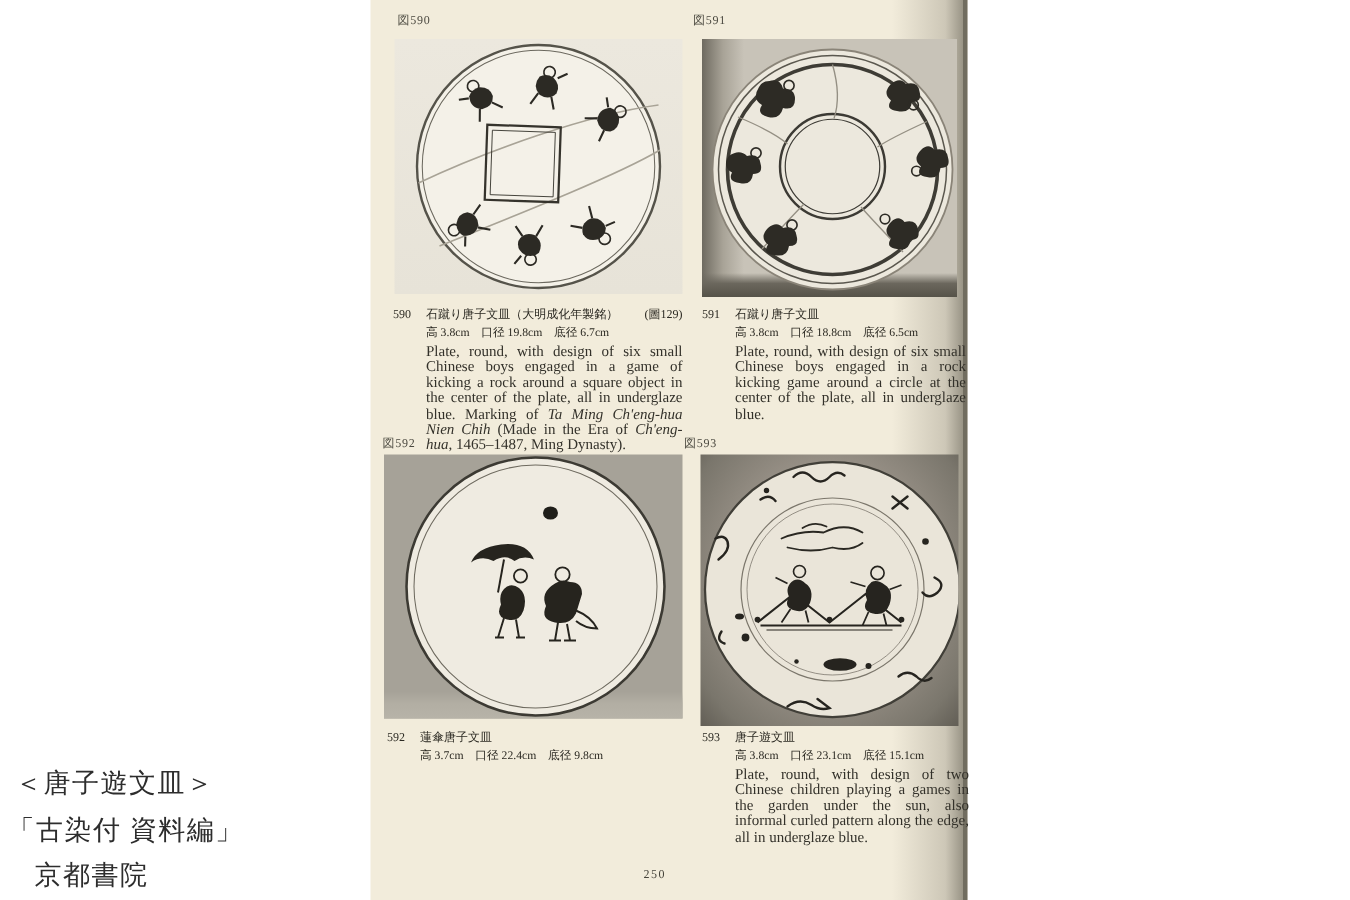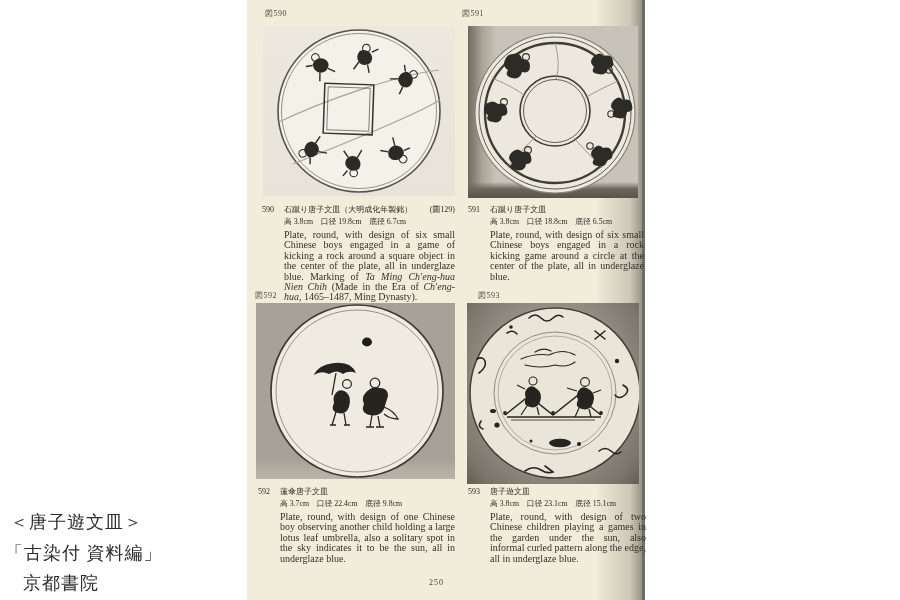--- a/index.html
+++ b/index.html
@@ -161,24 +161,23 @@
       <path d="M114,86 Q104,92 108,101 Q104,110 114,112 Q124,114 128,106 L132,93 Q132,85 124,85 Q118,83 114,86 Z" fill="#26241e"></path>
       <path d="M128,104 Q138,108 142,116 Q134,116 128,111 M116,112 L114,124 M122,113 L124,124 M110,124 L118,124 M120,124 L128,124" stroke="#26241e" stroke-width="1.3" fill="none"></path>
     </svg>
   </div>
   <div class="caption" style="left:11px;top:486px;width:197px;">
     <div class="cap-head">
       <span class="cap-num">592</span>
       <span class="cap-title">蓮傘唐子文皿</span>
     </div>
     <div class="cap-dims">高 3.7cm　口径 22.4cm　底径 9.8cm</div>
-    <div class="cap-desc">Plate, round, with design of one Chinese boy observing another child holding a large lotus leaf umbrella, also a solitary spot in the sky indicates it to be the sun, all in underglaze blue.</div>
-  </div>
-
-  <div class="fig-label" style="left:231px;top:290px;">図593</div>
+  </div>
+
+  <div class="fig-label" style="left:209px;top:290px;">図593</div>
   <div class="photo" style="left:220px;top:303px;width:172px;height:181px;background:radial-gradient(ellipse at 50% 45%, #968f85 55%, #7a766c 85%, #625e55 100%);">
     <svg viewBox="0 0 172 181" width="172" height="181">
       <circle cx="88" cy="90" r="85" fill="#eae5d9" stroke="#413f38" stroke-width="1.5"></circle>
       <circle cx="88" cy="90" r="61" fill="none" stroke="#7b766b" stroke-width="0.8"></circle>
       <circle cx="88" cy="90" r="57" fill="none" stroke="#8a857a" stroke-width="0.6"></circle>
       <g fill="none" stroke="#26241f" stroke-width="1.6" stroke-linecap="round">
         <path d="M62,15 q6,-6 12,0 q6,6 12,0 q5,-5 10,-1"></path>
         <path d="M128,28 l10,8 m0,-8 l-10,8"></path>
         <path d="M156,82 q8,4 2,10 q-6,5 -10,0"></path>
         <path d="M132,148 q6,-5 12,0 q5,5 10,1"></path>

